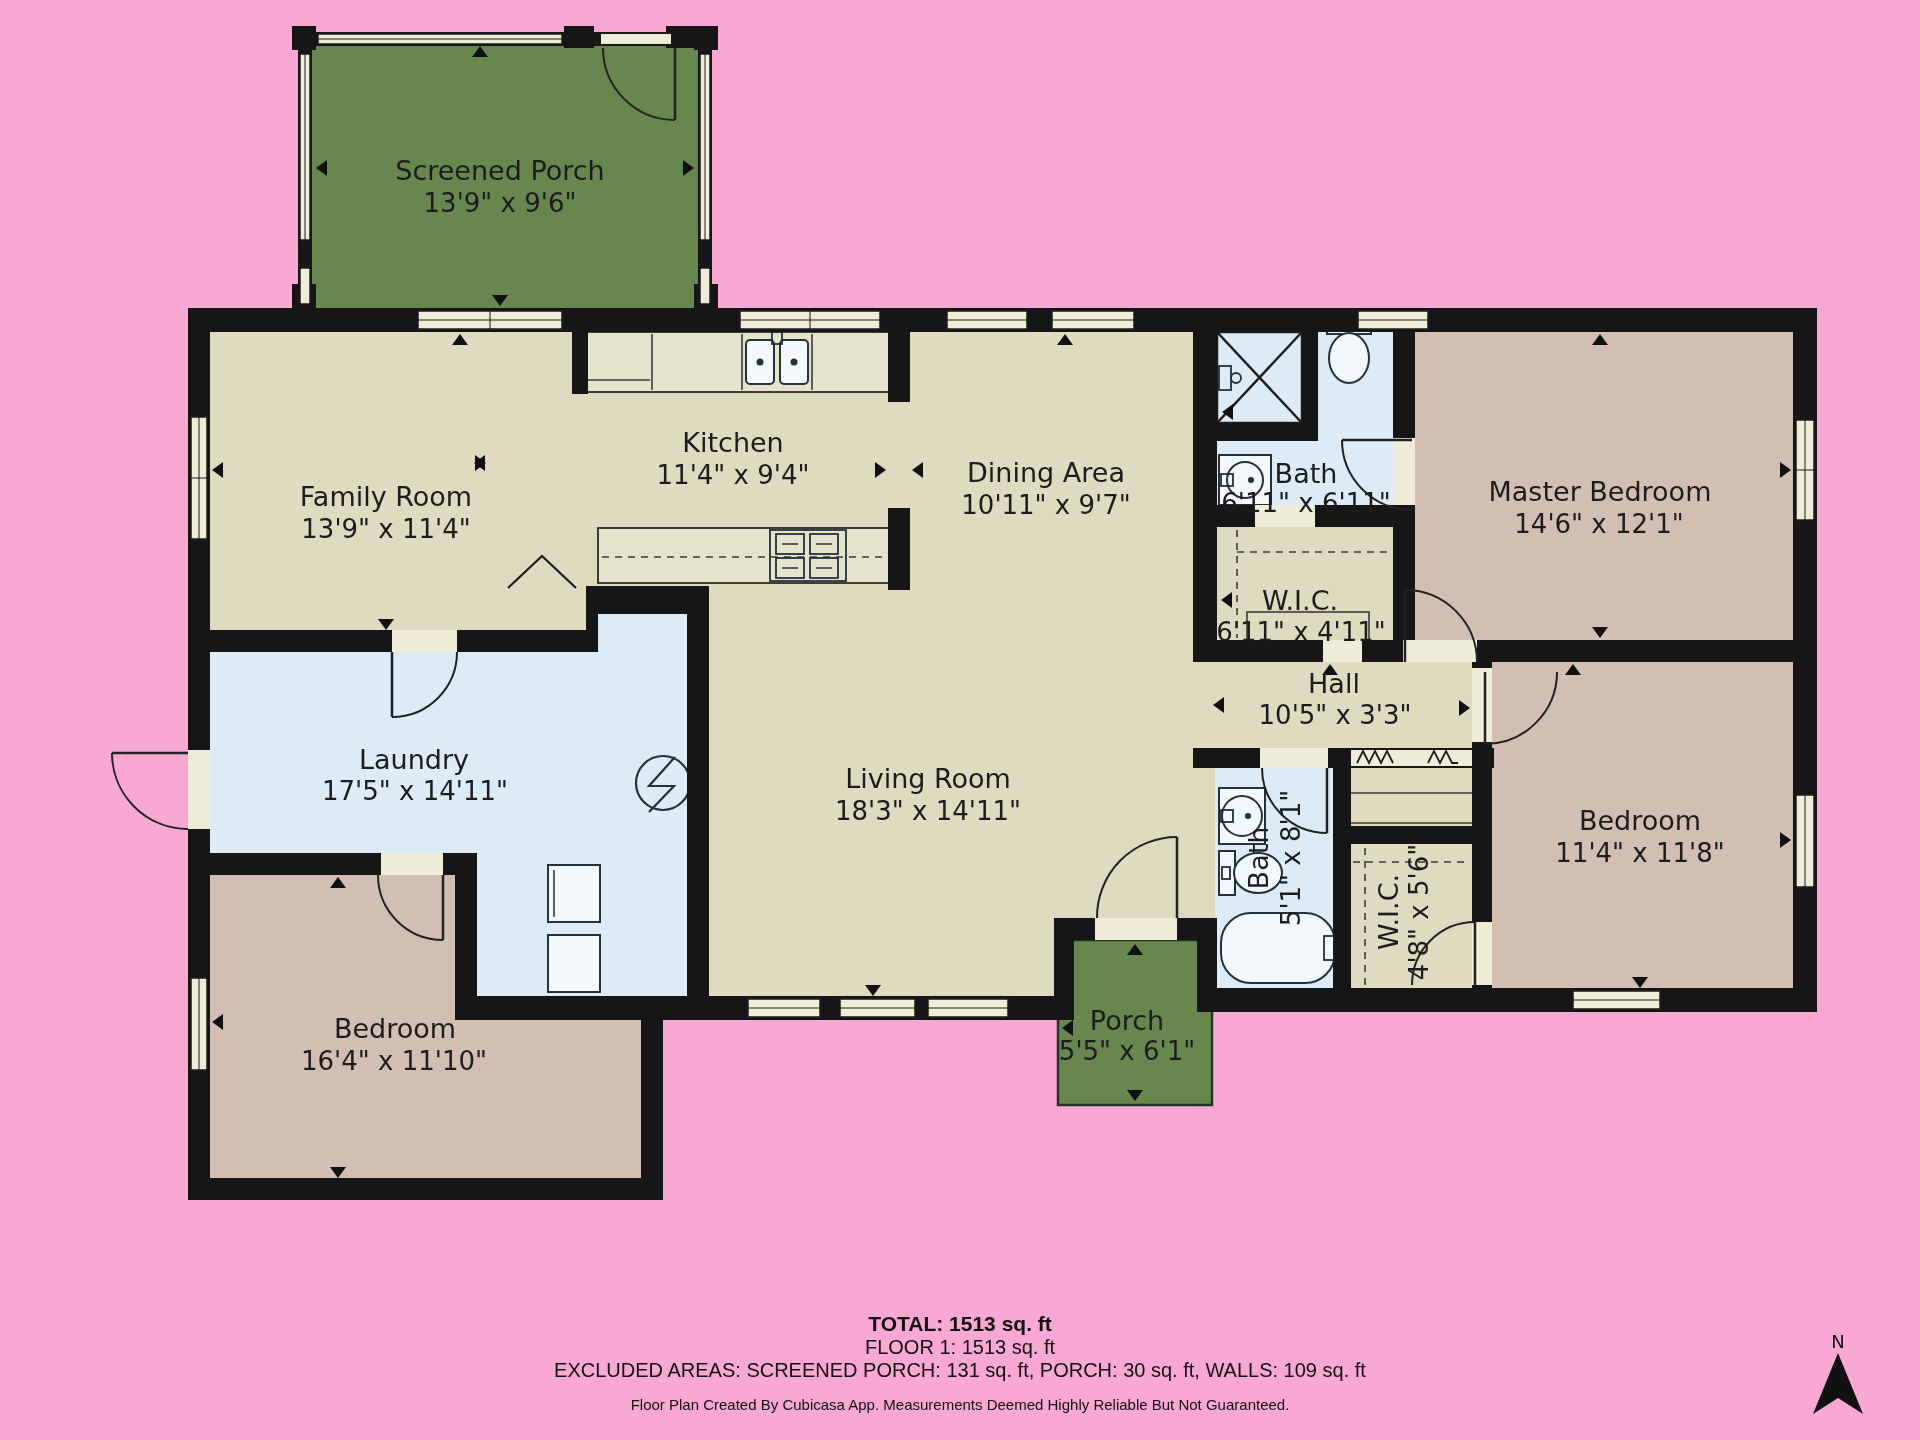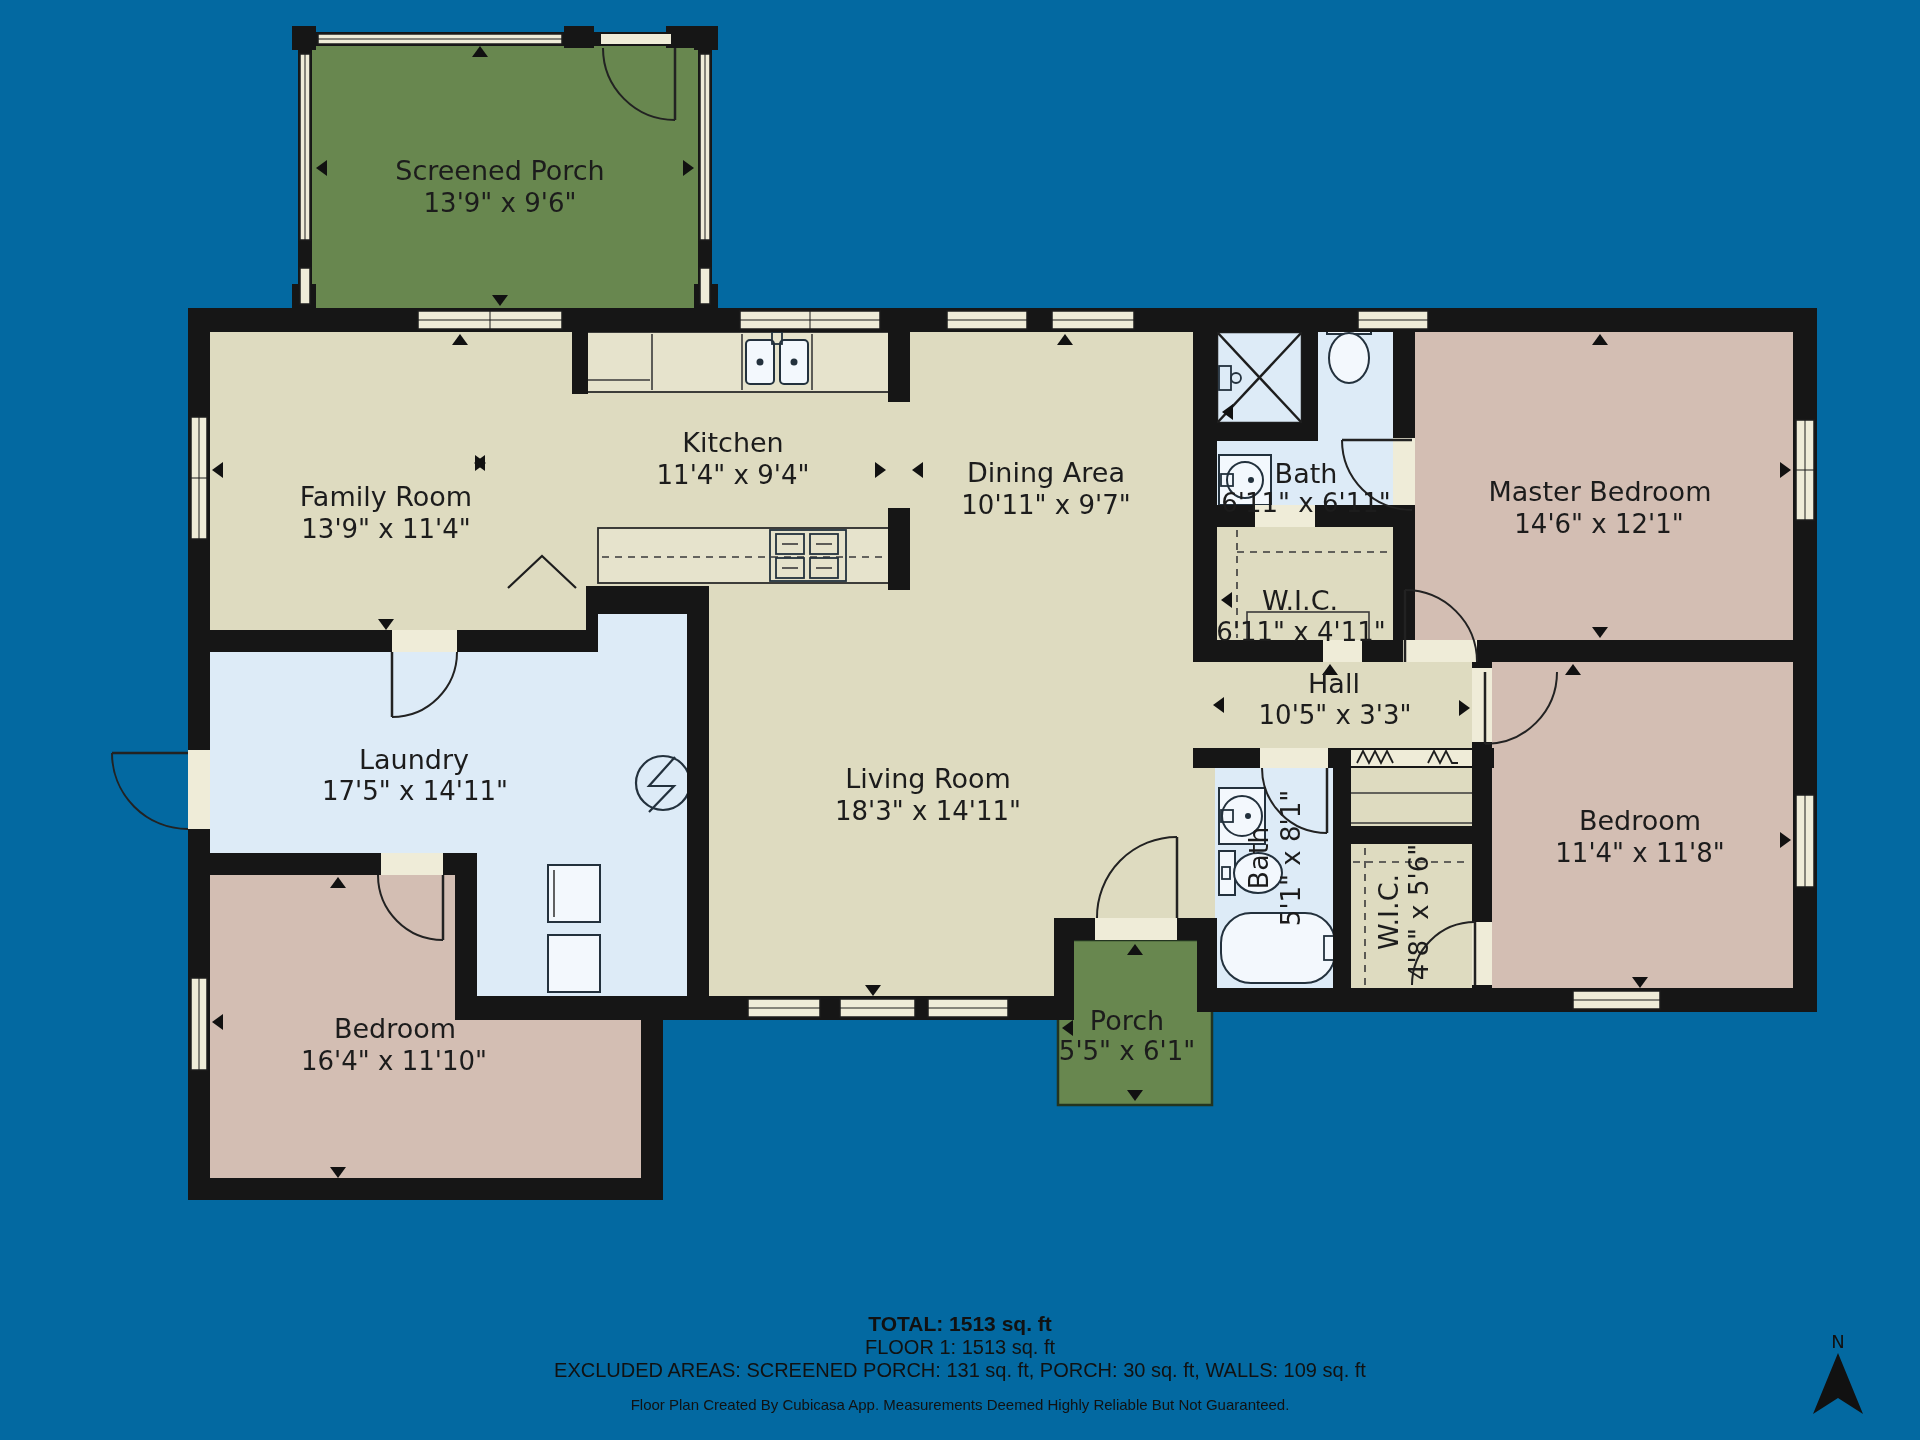--- a/index.html
+++ b/index.html
@@ -1,16 +1,16 @@
 <!DOCTYPE html>
 <html><head>
 <meta charset="utf-8">
 <style>
   html,body{margin:0;padding:0;background:#ffffff;}
-  .canvas{position:relative;width:1920px;height:1440px;background:#0369a1;overflow:hidden;}
+  .canvas{position:relative;width:1920px;height:1440px;background:#f9a8d4;overflow:hidden;}
   svg{display:block;}
   .lbl{font-family:"DejaVu Sans",sans-serif;fill:#1c1c1c;}
   .name{font-size:27px;}
   .dims{font-size:26px;}
   .footer{font-family:"Liberation Sans",sans-serif;fill:#111;}
   .f-total{font-size:21px;font-weight:bold;}
   .f-line{font-size:20px;}
   .f-attr{font-size:15px;}
   .f-n{font-size:18px;font-family:"DejaVu Sans",sans-serif;}
   .wall{fill:#161616;}

